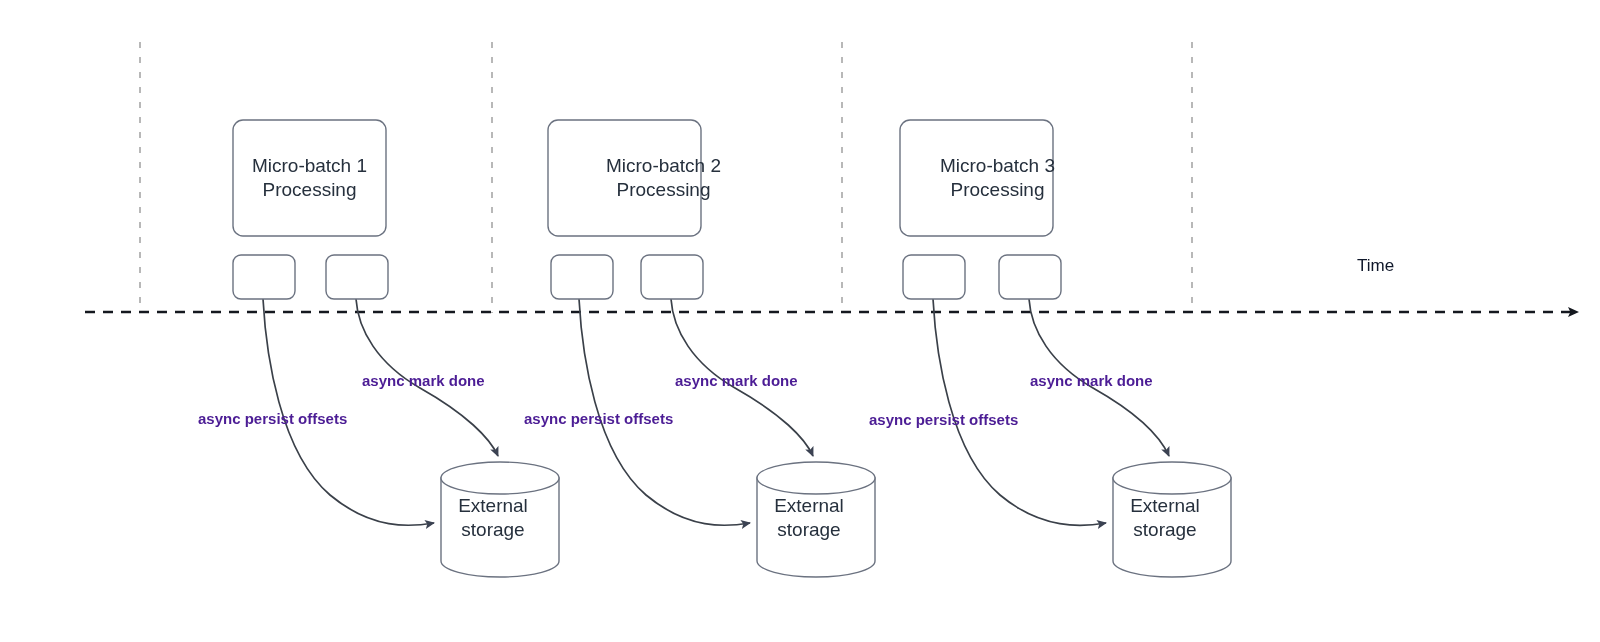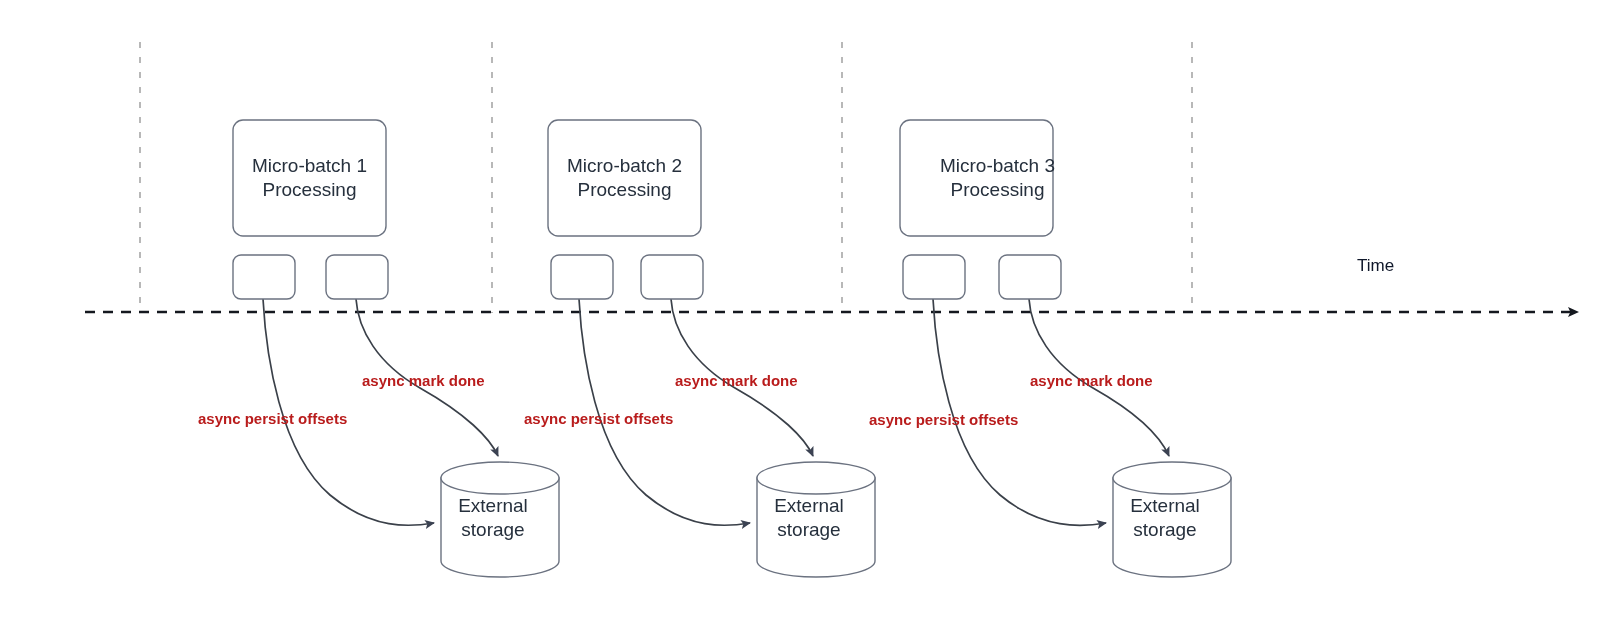--- a/index.html
+++ b/index.html
@@ -19,21 +19,21 @@
     line-height:24px;
     text-align:center;
     white-space:pre-line;
     pointer-events:none;
   }
   .batch-label{width:153px;}
   .store-label{width:104px;}
 
   .edge-label{
     position:absolute;
-    color:#b91c1c;
+    color:#4c1d95;
     font-size:15px;
     font-weight:bold;
     white-space:nowrap;
     line-height:17px;
   }
   .time-label{
     position:absolute;
     color:#0f172a;
     font-size:17px;
     white-space:nowrap;
@@ -94,21 +94,21 @@
       </g>
   </svg>
 
   <div id="labels-layer">
       <div class="node-label batch-label" style="left: 233px; top: 154px;">Micro-batch 1
 Processing</div>
       <div class="node-label store-label" style="left: 441px; top: 493.5px;">External
 storage</div>
       <div class="edge-label" style="left: 198px; top: 410px;">async persist offsets</div>
       <div class="edge-label" style="left: 362px; top: 372px;">async mark done</div>
-      <div class="node-label batch-label" style="left: 548px; top: 154px;">Micro-batch 2
+      <div class="node-label batch-label" style="left: 548px; top: 154px; padding-left: 39px;">Micro-batch 2
 Processing</div>
       <div class="node-label store-label" style="left: 757px; top: 493.5px;">External
 storage</div>
       <div class="edge-label" style="left: 524px; top: 410px;">async persist offsets</div>
       <div class="edge-label" style="left: 675px; top: 372px;">async mark done</div>
       <div class="node-label batch-label" style="left: 900px; top: 154px; padding-left: 21px;">Micro-batch 3
 Processing</div>
       <div class="node-label store-label" style="left: 1113px; top: 493.5px;">External
 storage</div>
       <div class="edge-label" style="left: 869px; top: 411px;">async persist offsets</div>

